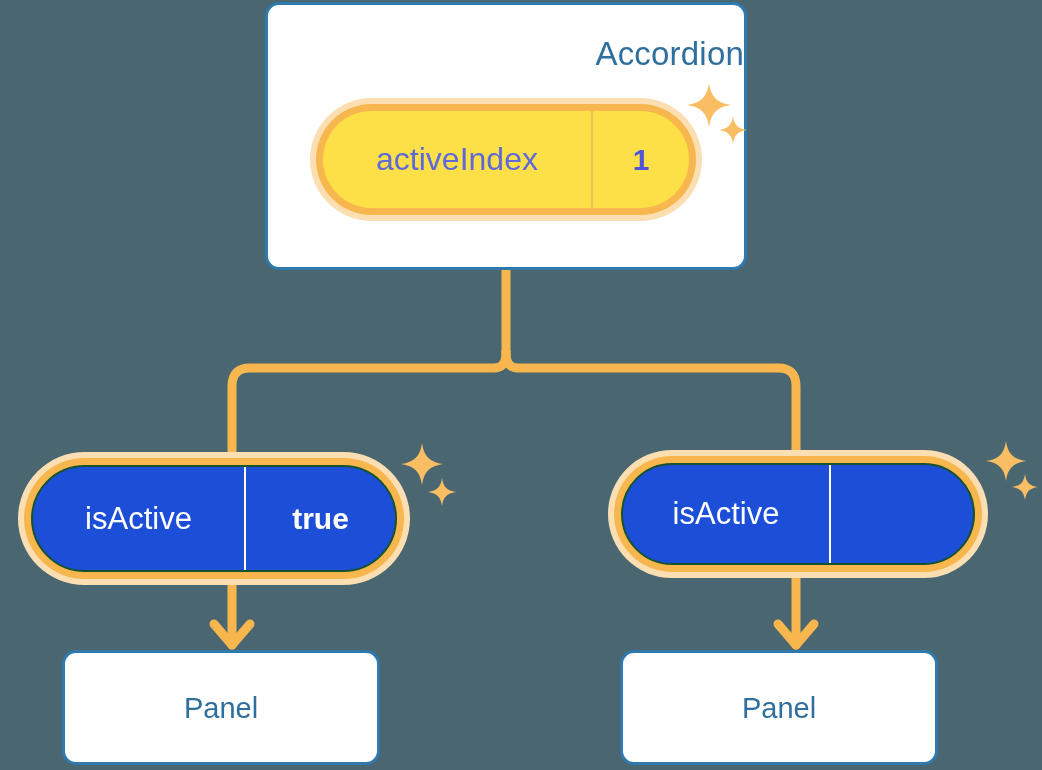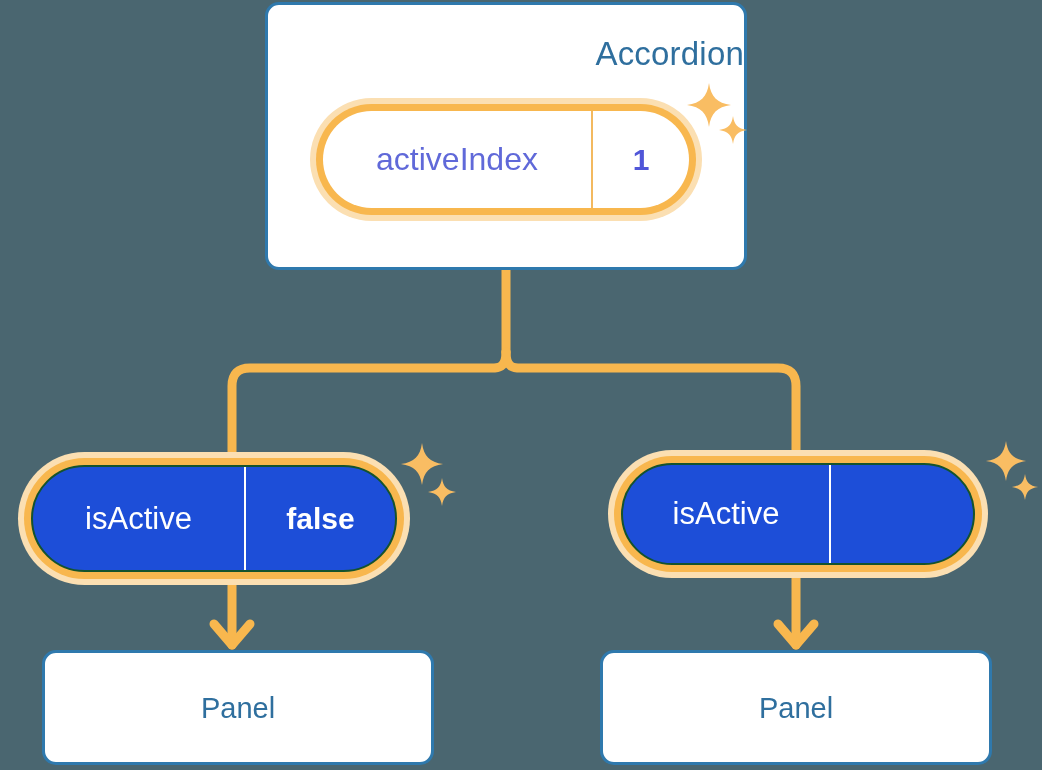--- a/index.html
+++ b/index.html
@@ -43,23 +43,24 @@
     position: absolute;
     left: 0; right: 0;
     top: 30px;
     text-align: right;
     color: #2f6f9e;
     font-size: 33px;
     letter-spacing: .2px;
   }
 
   .panel-card {
-    width: 392px;
+    width: 318px;
     height: 115px;
     top: 650px;
+    margin-left: 20px;
   }
   #panel-left  { left: 42px; }
   #panel-right { left: 600px; }
   .panel-label {
     position: absolute;
     left: 0; right: 0;
     top: 50%;
     transform: translateY(-50%);
     text-align: center;
     color: #2f6f9e;
@@ -97,21 +98,21 @@
   }
 
   
   #pill-active-index {
     left: 310px;
     top: 98px;
     width: 392px;
     height: 123px;
   }
   #pill-active-index .pill-body {
-    background: #ffffff;
+    background: #fde047;
   }
   #pill-active-index .pill-key {
     flex: 0 0 270px;
     color: #6069d9;
     font-size: 32px;
     border-right: 2px solid #f3b95f;
   }
   #pill-active-index .pill-val {
     flex: 1 1 auto;
     color: #5056d8;
@@ -197,21 +198,21 @@
     </svg>
     <svg class="sparkle" style="left:32px; top:33px;" width="30" height="30" viewBox="0 0 30 30">
       <path d="M15 1 C16.4 10 19.6 13.6 29 15 C19.6 16.4 16.4 20 15 29 C13.6 20 10.4 16.4 1 15 C10.4 13.6 13.6 10 15 1 Z" fill="#f9bd63"></path>
     </svg>
   </div>
 
   <div class="pill-wrap pill-bool" id="pill-is-active-false">
     <div class="pill-ring">
       <div class="pill-body">
         <div class="pill-key">isActive</div>
-        <div class="pill-val">false</div>
+        <div class="pill-val">true</div>
       </div>
     </div>
   </div>
 
   <div class="sparkle-group" style="left:400px; top:442px; width:60px; height:70px;">
     <svg class="sparkle" style="left:0; top:0;" width="44" height="44" viewBox="0 0 46 46">
       <path d="M23 1 C25 15 31 21 45 23 C31 25 25 31 23 45 C21 31 15 25 1 23 C15 21 21 15 23 1 Z" fill="#f9bd63"></path>
     </svg>
     <svg class="sparkle" style="left:27px; top:35px;" width="30" height="30" viewBox="0 0 30 30">
       <path d="M15 1 C16.4 10 19.6 13.6 29 15 C19.6 16.4 16.4 20 15 29 C13.6 20 10.4 16.4 1 15 C10.4 13.6 13.6 10 15 1 Z" fill="#f9bd63"></path>

